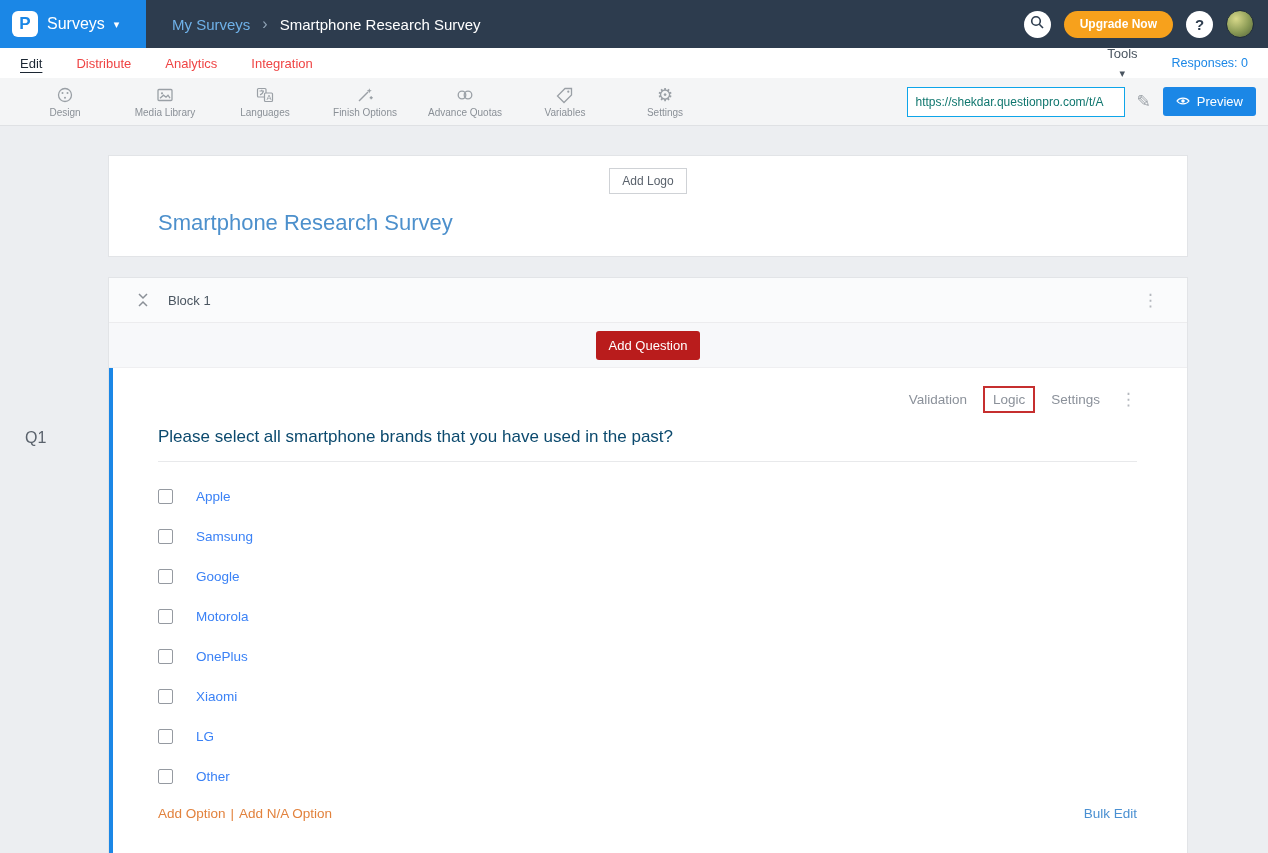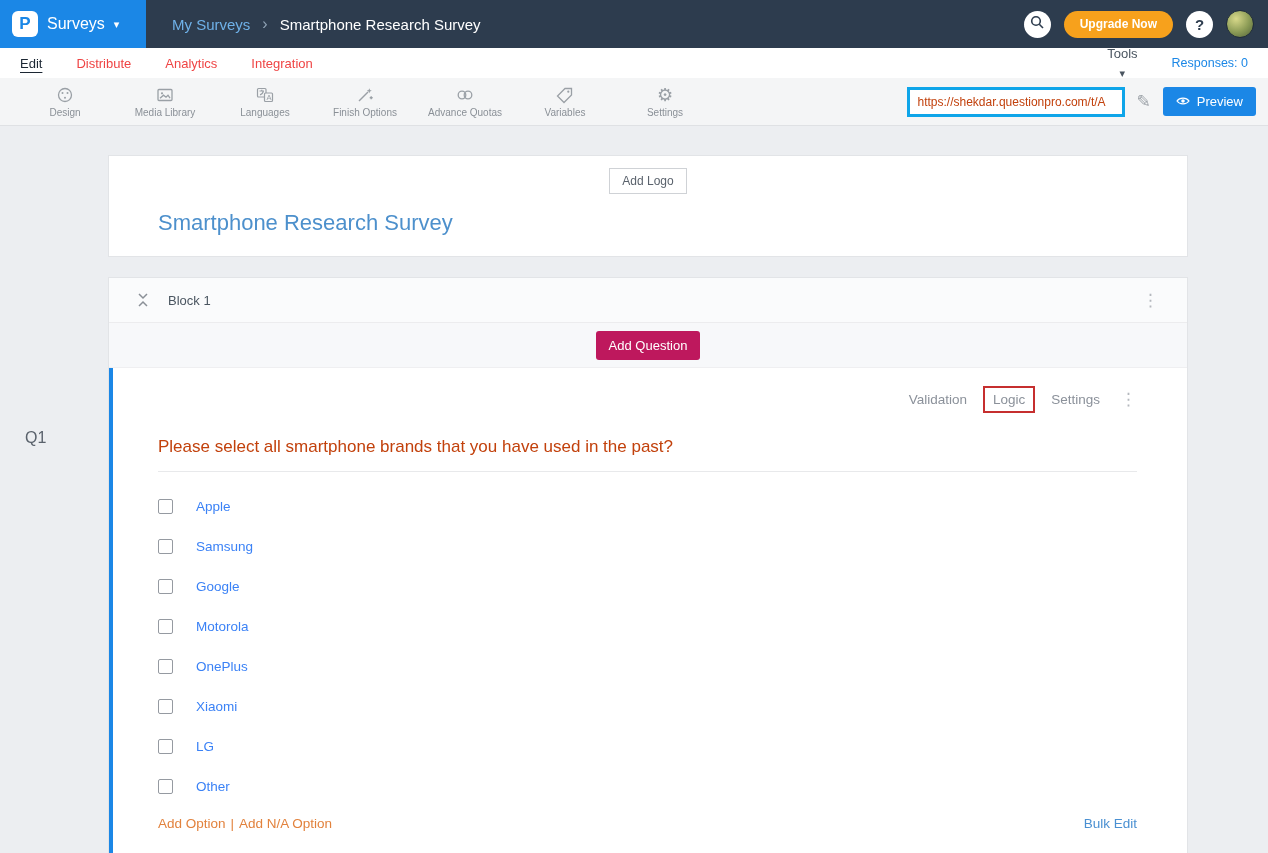--- a/index.html
+++ b/index.html
@@ -31,46 +31,46 @@
   .tools-link .caret { color:#4a5560; }
   .responses-link { color:#1b87e6; font-size:12.5px; cursor:pointer; }
 
   
   .toolbar { height:48px; background:#f4f5f6; border-bottom:1px solid #dfe1e4; display:flex; align-items:stretch; padding-left:15px; }
   .tool-item { width:100px; display:flex; flex-direction:column; align-items:center; justify-content:center; gap:2px; cursor:pointer; color:#8a9097; font-size:10px; }
   .tool-item.active { background:#e3e5e7; border-left:1px solid #d3d5d8; border-right:1px solid #d3d5d8; }
   .tool-icon { height:20px; display:flex; align-items:center; justify-content:center; }
   .gear-glyph { font-size:18px; color:#9aa0a6; line-height:20px; }
   .toolbar-right { margin-left:auto; display:flex; align-items:center; gap:12px; padding-right:12px; }
-  .url-input { width:218px; height:30px; border:3px solid #0ea5e9; background:#fff; font-size:12px; color:#c2410c; padding:0 8px; font-family:"Liberation Sans", sans-serif; }
+  .url-input { width:218px; height:30px; border:1px solid #0ea5e9; background:#fff; font-size:12px; color:#0f766e; padding:0 8px; font-family:"Liberation Sans", sans-serif; }
   .pencil-icon { color:#9aa0a6; font-size:17px; cursor:pointer; }
   .preview-btn { background:#1b87e6; border:none; color:#fff; height:29px; padding:0 13px; border-radius:3px; font-size:13px; display:flex; align-items:center; gap:7px; cursor:pointer; font-family:"Liberation Sans", sans-serif; }
 
   
   .content { height:727px; position:relative; overflow:hidden; }
   .card { background:#fff; border:1px solid #e2e4e7; width:1080px; margin-left:108px; }
   .survey-card { margin-top:29px; padding-bottom:20px; }
   .add-logo-row { display:flex; justify-content:center; padding-top:12px; }
   .add-logo-btn { background:#fff; border:1px solid #cfd2d6; color:#5a626c; font-size:12px; padding:5px 12px; cursor:pointer; font-family:"Liberation Sans", sans-serif; }
   .survey-title { color:#4d90cc; font-size:22px; font-weight:normal; padding:16px 0 0 49px; cursor:pointer; }
 
   .block-card { margin-top:20px; height:578px; overflow:hidden; }
   .block-header { height:45px; display:flex; align-items:center; background:#fafbfc; border-bottom:1px solid #ececee; padding:0 18px; }
   .collapse-icon { cursor:pointer; display:flex; margin:0 19px 0 10px; }
   .block-title { font-size:13px; color:#4a5560; }
   .kebab { margin-left:auto; color:#b4b8be; font-size:17px; cursor:pointer; line-height:1; padding:0 10px; }
   .add-question-row { height:45px; display:flex; align-items:center; justify-content:center; background:#f7f8fa; border-bottom:1px solid #efeff1; }
-  .add-question-btn { background:#be185d; border:none; color:#fff; font-size:13px; padding:7px 13px; border-radius:3px; cursor:pointer; font-family:"Liberation Sans", sans-serif; }
+  .add-question-btn { background:#b91c1c; border:none; color:#fff; font-size:13px; padding:7px 13px; border-radius:3px; cursor:pointer; font-family:"Liberation Sans", sans-serif; }
 
   .question-area { border-left:4px solid #1b87e6; background:#fff; padding:18px 50px 0 45px; height:488px; }
   .question-menu { display:flex; justify-content:flex-end; align-items:center; gap:16px; color:#8b919a; font-size:13.5px; }
   .qmenu-item { cursor:pointer; }
   .qmenu-item.highlighted { border:2px solid #c62f2f; padding:4px 8px; }
   .question-menu .kebab { margin-left:4px; padding:0; }
-  .question-text { font-size:17px; color:#c2410c; margin-top:24px; cursor:text; }
+  .question-text { font-size:17px; color:#0c4a6e; margin-top:14px; cursor:text; }
   .q-divider { border:none; border-top:1px solid #e8e9eb; margin-top:14px; }
   .options-list { margin-top:14px; }
   .option-row { display:flex; align-items:center; height:40px; gap:23px; }
   .checkbox { width:15px; height:15px; border:1px solid #959aa1; border-radius:2px; background:#fff; cursor:pointer; flex:none; }
   .option-label { font-size:13.5px; color:#3b82f6; cursor:pointer; }
   .question-footer { display:flex; align-items:center; margin-top:10px; font-size:13.5px; }
   .link-orange { color:#e2823d; cursor:pointer; }
   .link-pipe { color:#e2823d; margin:0 5px; }
   .bulk-edit { margin-left:auto; color:#4a90d2; cursor:pointer; }
 

